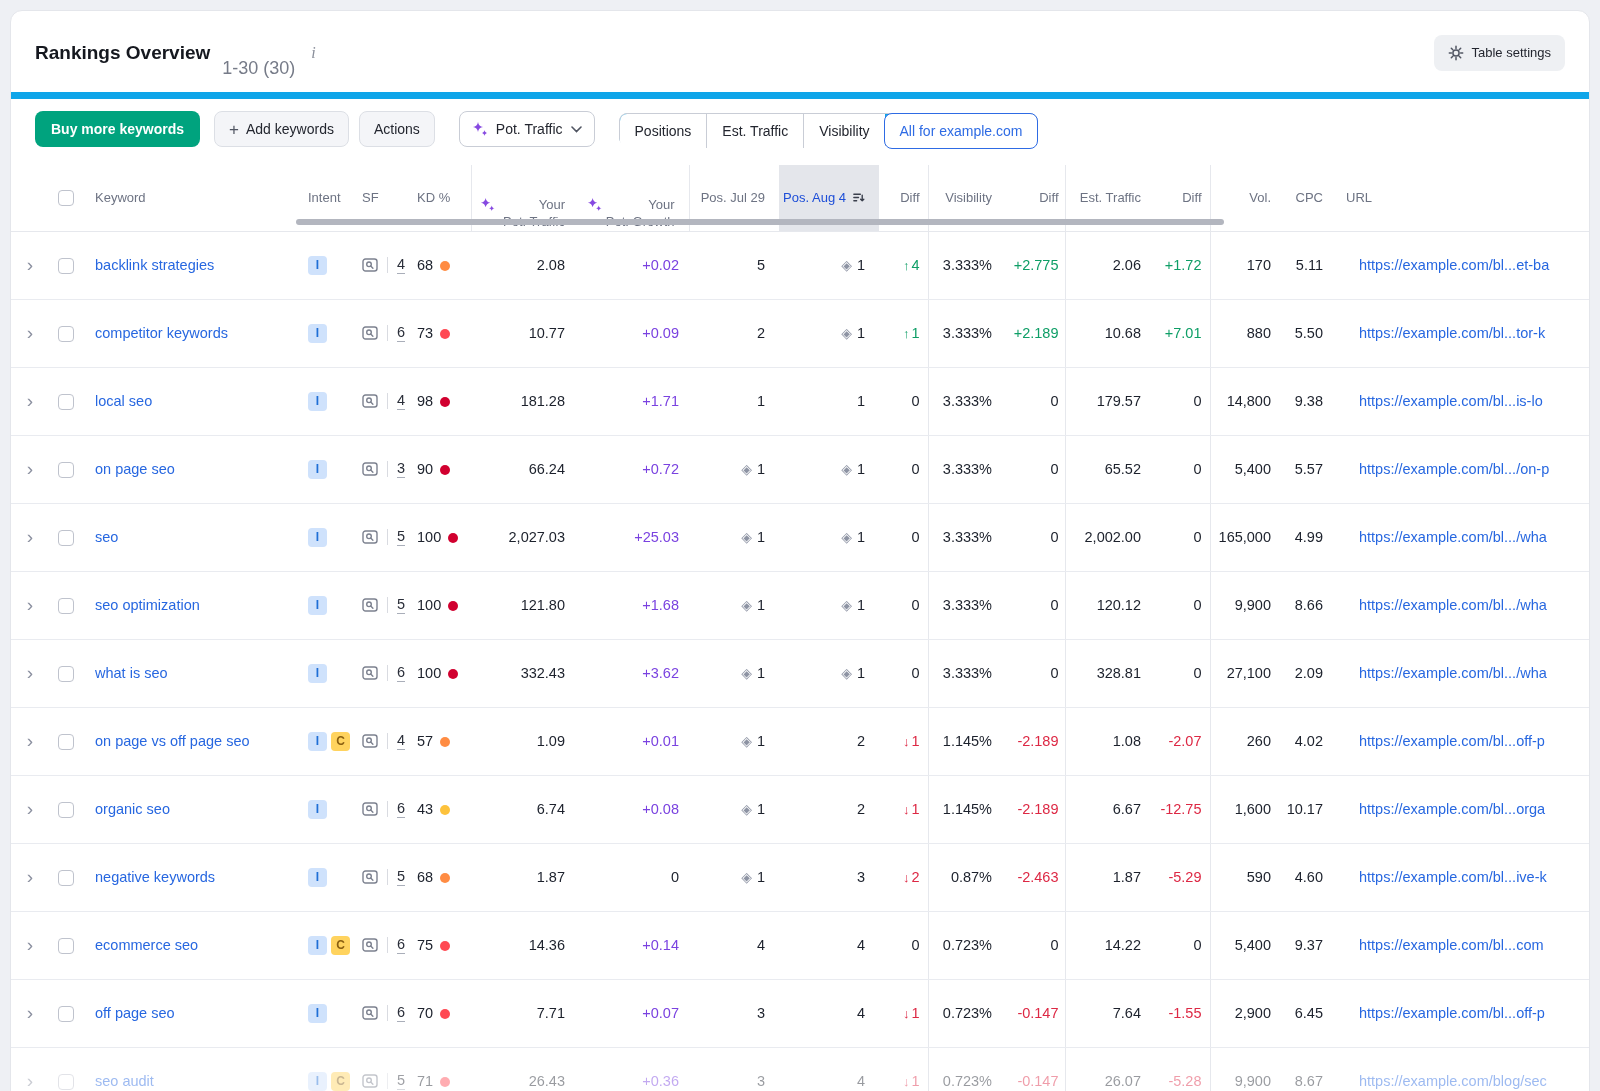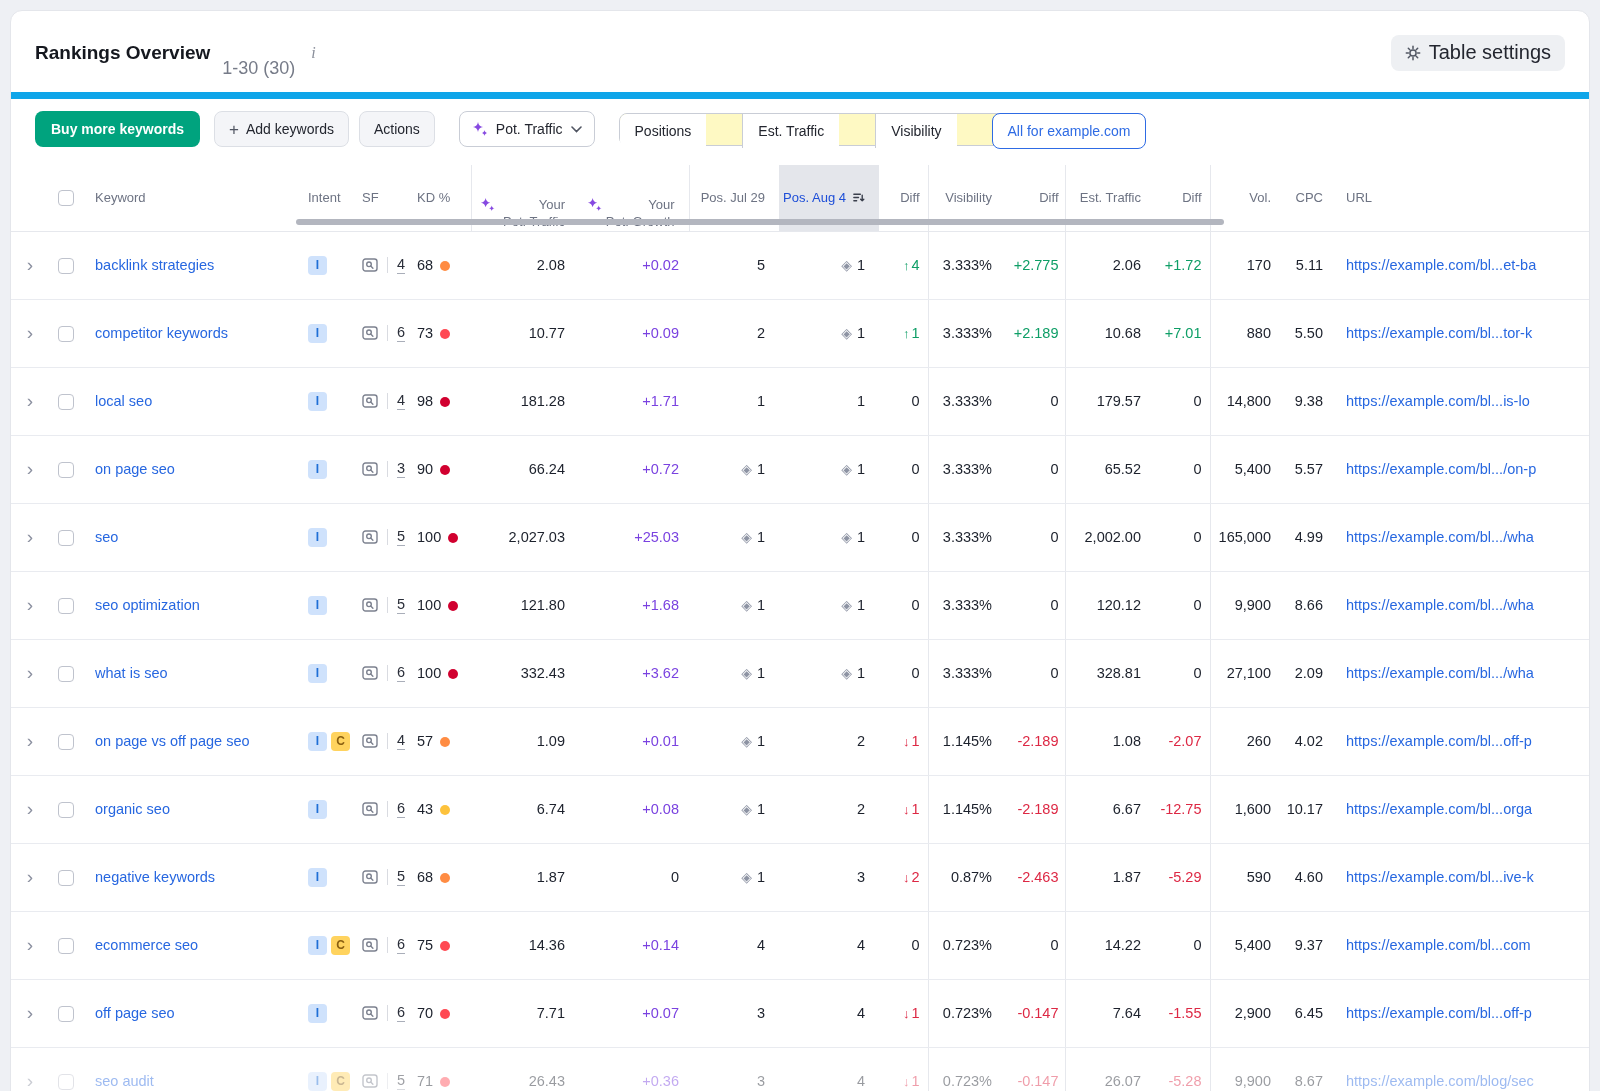--- a/index.html
+++ b/index.html
@@ -10,33 +10,33 @@
 
   
   .title-row { display:flex; align-items:center; padding:15px 24px 13px 24px; gap:8px;
     border-bottom:7px solid #0ea5e9; }
   .title-row h1 { font-size:19px; font-weight:bold; color:#15181f; }
   .range { font-size:18px; color:#767b88; margin-left:4px;margin-top:32px; }
   .info-i { font-family:"Liberation Serif","DejaVu Serif",serif; font-style:italic;
     color:#8a8f9b; font-size:16px; margin-left:8px; cursor:default; }
   .btn-settings { margin-left:auto; background:#eef0f3; border:none; border-radius:8px;
     height:36px; padding:0 14px; display:inline-flex; align-items:center; gap:8px;
-    font-size:20px; color:#23262f; cursor:pointer; font-family:inherit; }
+    font-size:13px; color:#23262f; cursor:pointer; font-family:inherit; }
 
   
   .toolbar { display:flex; align-items:center; padding:12px 24px 18px 24px; }
   .btn { height:36px; border-radius:8px; font-size:14px; font-family:inherit;
     display:inline-flex; align-items:center; cursor:pointer; }
   .btn-green { background:#00a37e; color:#fff; border:none; padding:0 16px; font-weight:bold;text-align:center; }
   .btn-grey { background:#f4f5f8; border:1px solid #dcdfe5; color:#23262f; padding:0 14px; gap:7px; }
   .btn-grey .plus { font-size:17px; color:#505562; line-height:1; }
   .btn-outline { background:#fff; border:1px solid #c9cdd6; color:#23262f; padding:0 12px; gap:8px; }
   .ml14 { margin-left:14px; } .ml10 { margin-left:10px; } .ml24 { margin-left:24px; }
-  .segment { display:inline-flex; border:1px solid #c9cdd6; border-radius:8px; background:#fef9c3;
-    height:33px; margin-left:24px;gap:36px; }
+  .segment { display:inline-flex; border:1px solid #c9cdd6; border-radius:8px; background:#0ea5e9;
+    height:33px; margin-left:24px; }
   .seg-item { border:none; background:#fff; border-left:1px solid #c9cdd6; padding:0 15px;
     font-size:14px; color:#23262f; font-family:inherit; cursor:pointer; height:34px; }
   .seg-item:first-child { border-left:none; border-radius:7px 0 0 7px; }
   .seg-item.active { border:1px solid #2e6be4; color:#2e6be4; border-radius:8px;
     margin:-1px; height:36px; position:relative; z-index:1; background:#fff; }
 
   
   .table-wrap { position:relative; }
   table { width:1580px; border-collapse:collapse; table-layout:fixed; }
   thead th { height:58px; font-size:13px; font-weight:normal; color:#6d7383;
@@ -68,21 +68,21 @@
   .sf-num { color:#2a2e39; border-bottom:1px solid #a9aeb9; cursor:pointer; line-height:1.2; }
   .c-kd { text-align:left; padding-right:8px; }
   .kd-dot { display:inline-block; width:10px; height:10px; border-radius:50%;
     margin-left:7px; vertical-align:-1px; }
   .c-pt { padding-right:14px; } .c-pg { padding-right:10px; }
   .c-posj { padding-right:14px; } .c-posa { padding-right:14px; }
   .c-diff1 { padding-right:8px; } .c-vis { padding-right:17px; } .c-diff2 { padding-right:6px; }
   .c-est { padding-right:6px; } .c-diff3 { padding-right:8px; }
   .c-vol { padding-right:4px; } .c-cpc { padding-right:8px; }
   .c-url { padding-left:15px; }
-  .url-link { color:#2767e0; text-decoration:none; cursor:pointer; }
+  .url-link { color:#2767e0; text-decoration:none; cursor:pointer;margin-left:13px; }
   .feat { color:#8d93a3; font-size:14px; margin-right:5px; }
   .purple { color:#7a42e0; }
   .up { color:#0e9e66; } .down { color:#dd2844; }
   .green { color:#0e9e66; } .red { color:#dd2844; }
   .arrow { font-size:13px; margin-right:2px; }
   tr.faded { opacity:0.45; }
 
   .hscroll { position:absolute; left:285px; top:54px; width:928px; height:6px;
     background:#b3b6bf; border-radius:3px; z-index:5; cursor:pointer; }
   svg { display:block; }

